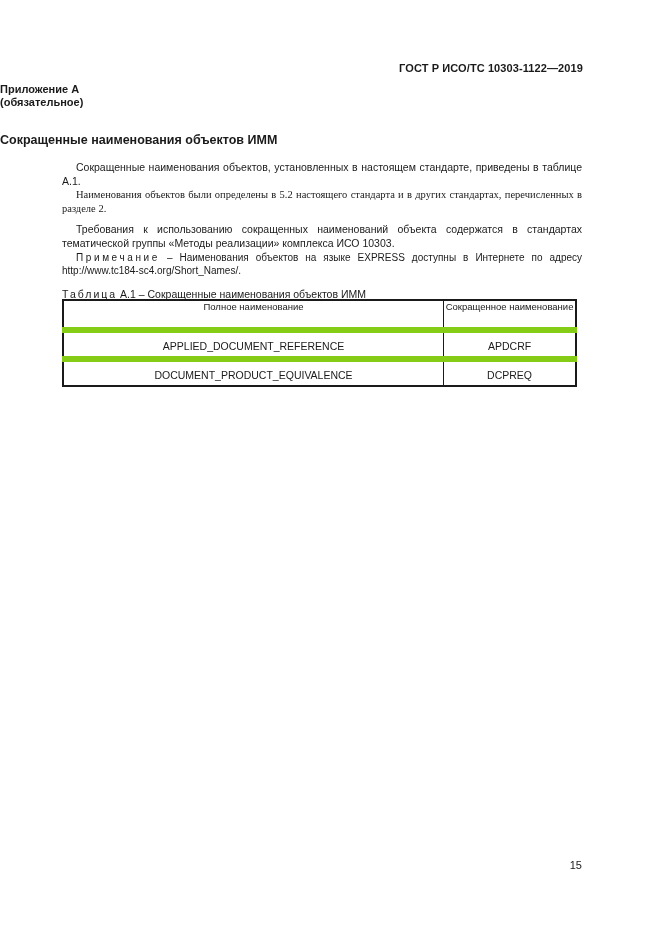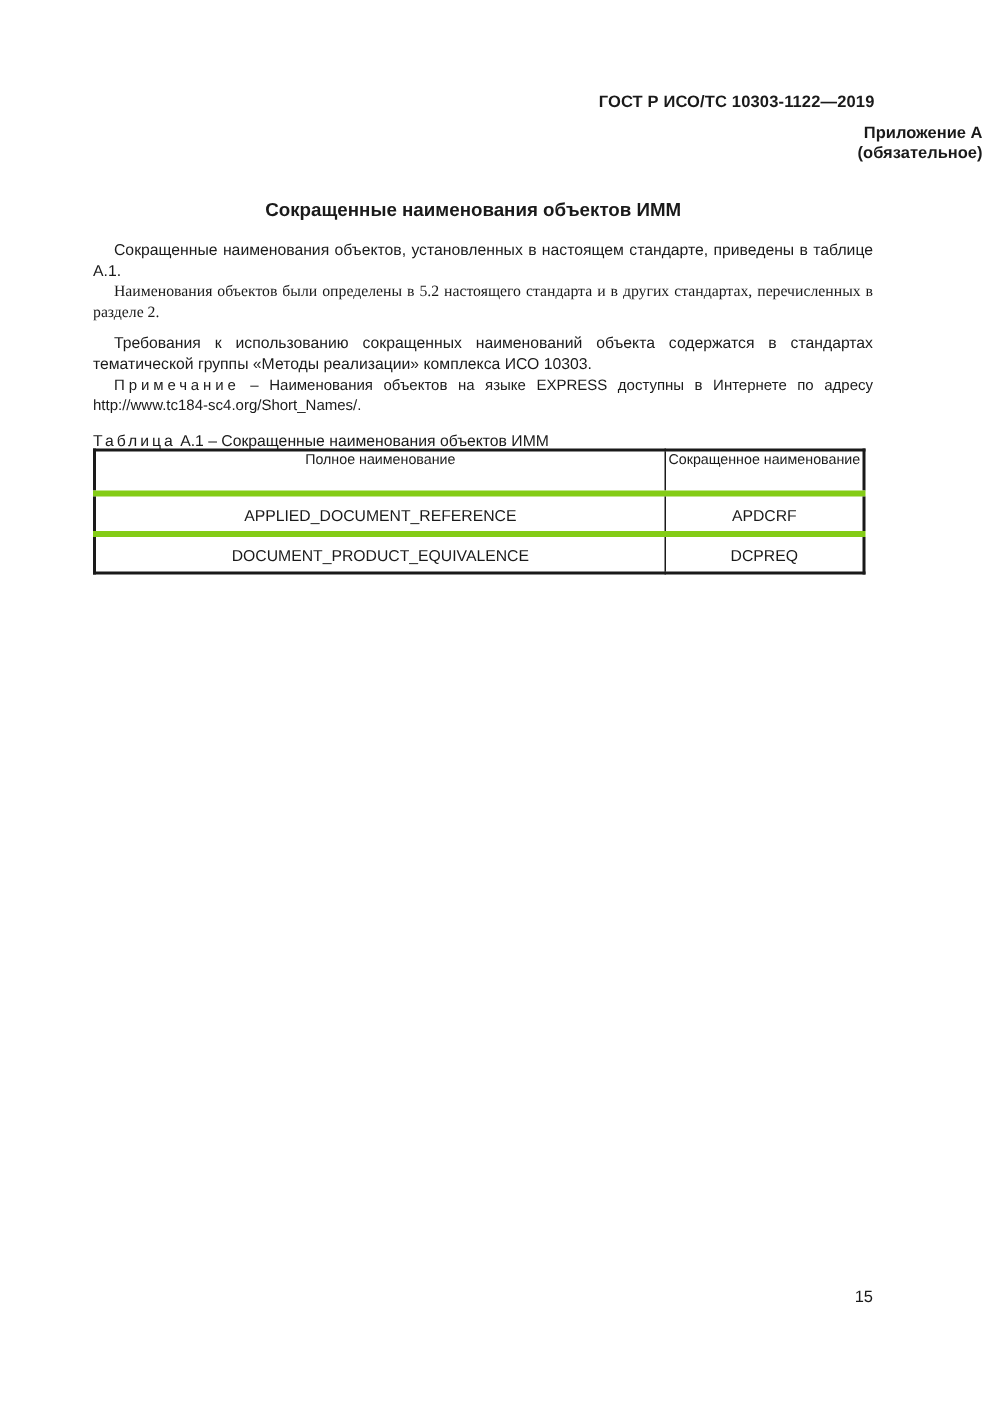--- a/index.html
+++ b/index.html
@@ -19,32 +19,30 @@
     .header-code {
       right: 78px;
       top: 62px;
       font-size: 11px;
       font-weight: bold;
       letter-spacing: 0.1px;
     }
     .appendix {
       left: 0;
       width: 631px;
-      text-align: right;
+      text-align: left;
       font-size: 11px;
       font-weight: bold;
-      padding-left: 24px;
     }
     .appendix-title { top: 83px; }
     .appendix-sub { top: 96px; }
     .section-title {
       left: 0;
       width: 631px;
       top: 133px;
-      text-align: center;
       font-size: 12.5px;
       font-weight: bold;
     }
     .para {
       left: 62px;
       width: 520px;
       font-size: 10.5px;
       line-height: 13.5px;
       text-align: justify;
       text-indent: 14px;
@@ -87,21 +85,21 @@
       height: 26px;
       vertical-align: top;
       line-height: 11.5px;
     }
     table.names td {
       height: 21px;
       vertical-align: middle;
       padding-top: 2px;
     }
     table.names { border: 2px solid #1a1a1a; }
-    table.names tr.sep-thick td { border-top: 4px solid #84cc16; }
+    table.names tr.sep-thick td { border-top: 6px solid #84cc16; }
     .col-full { width: 342px; }
     .col-short { width: 118px; }
     .page-number {
       right: 79px;
       top: 859px;
       font-size: 11px;
     }
   </style>
 </head>
 <body>

